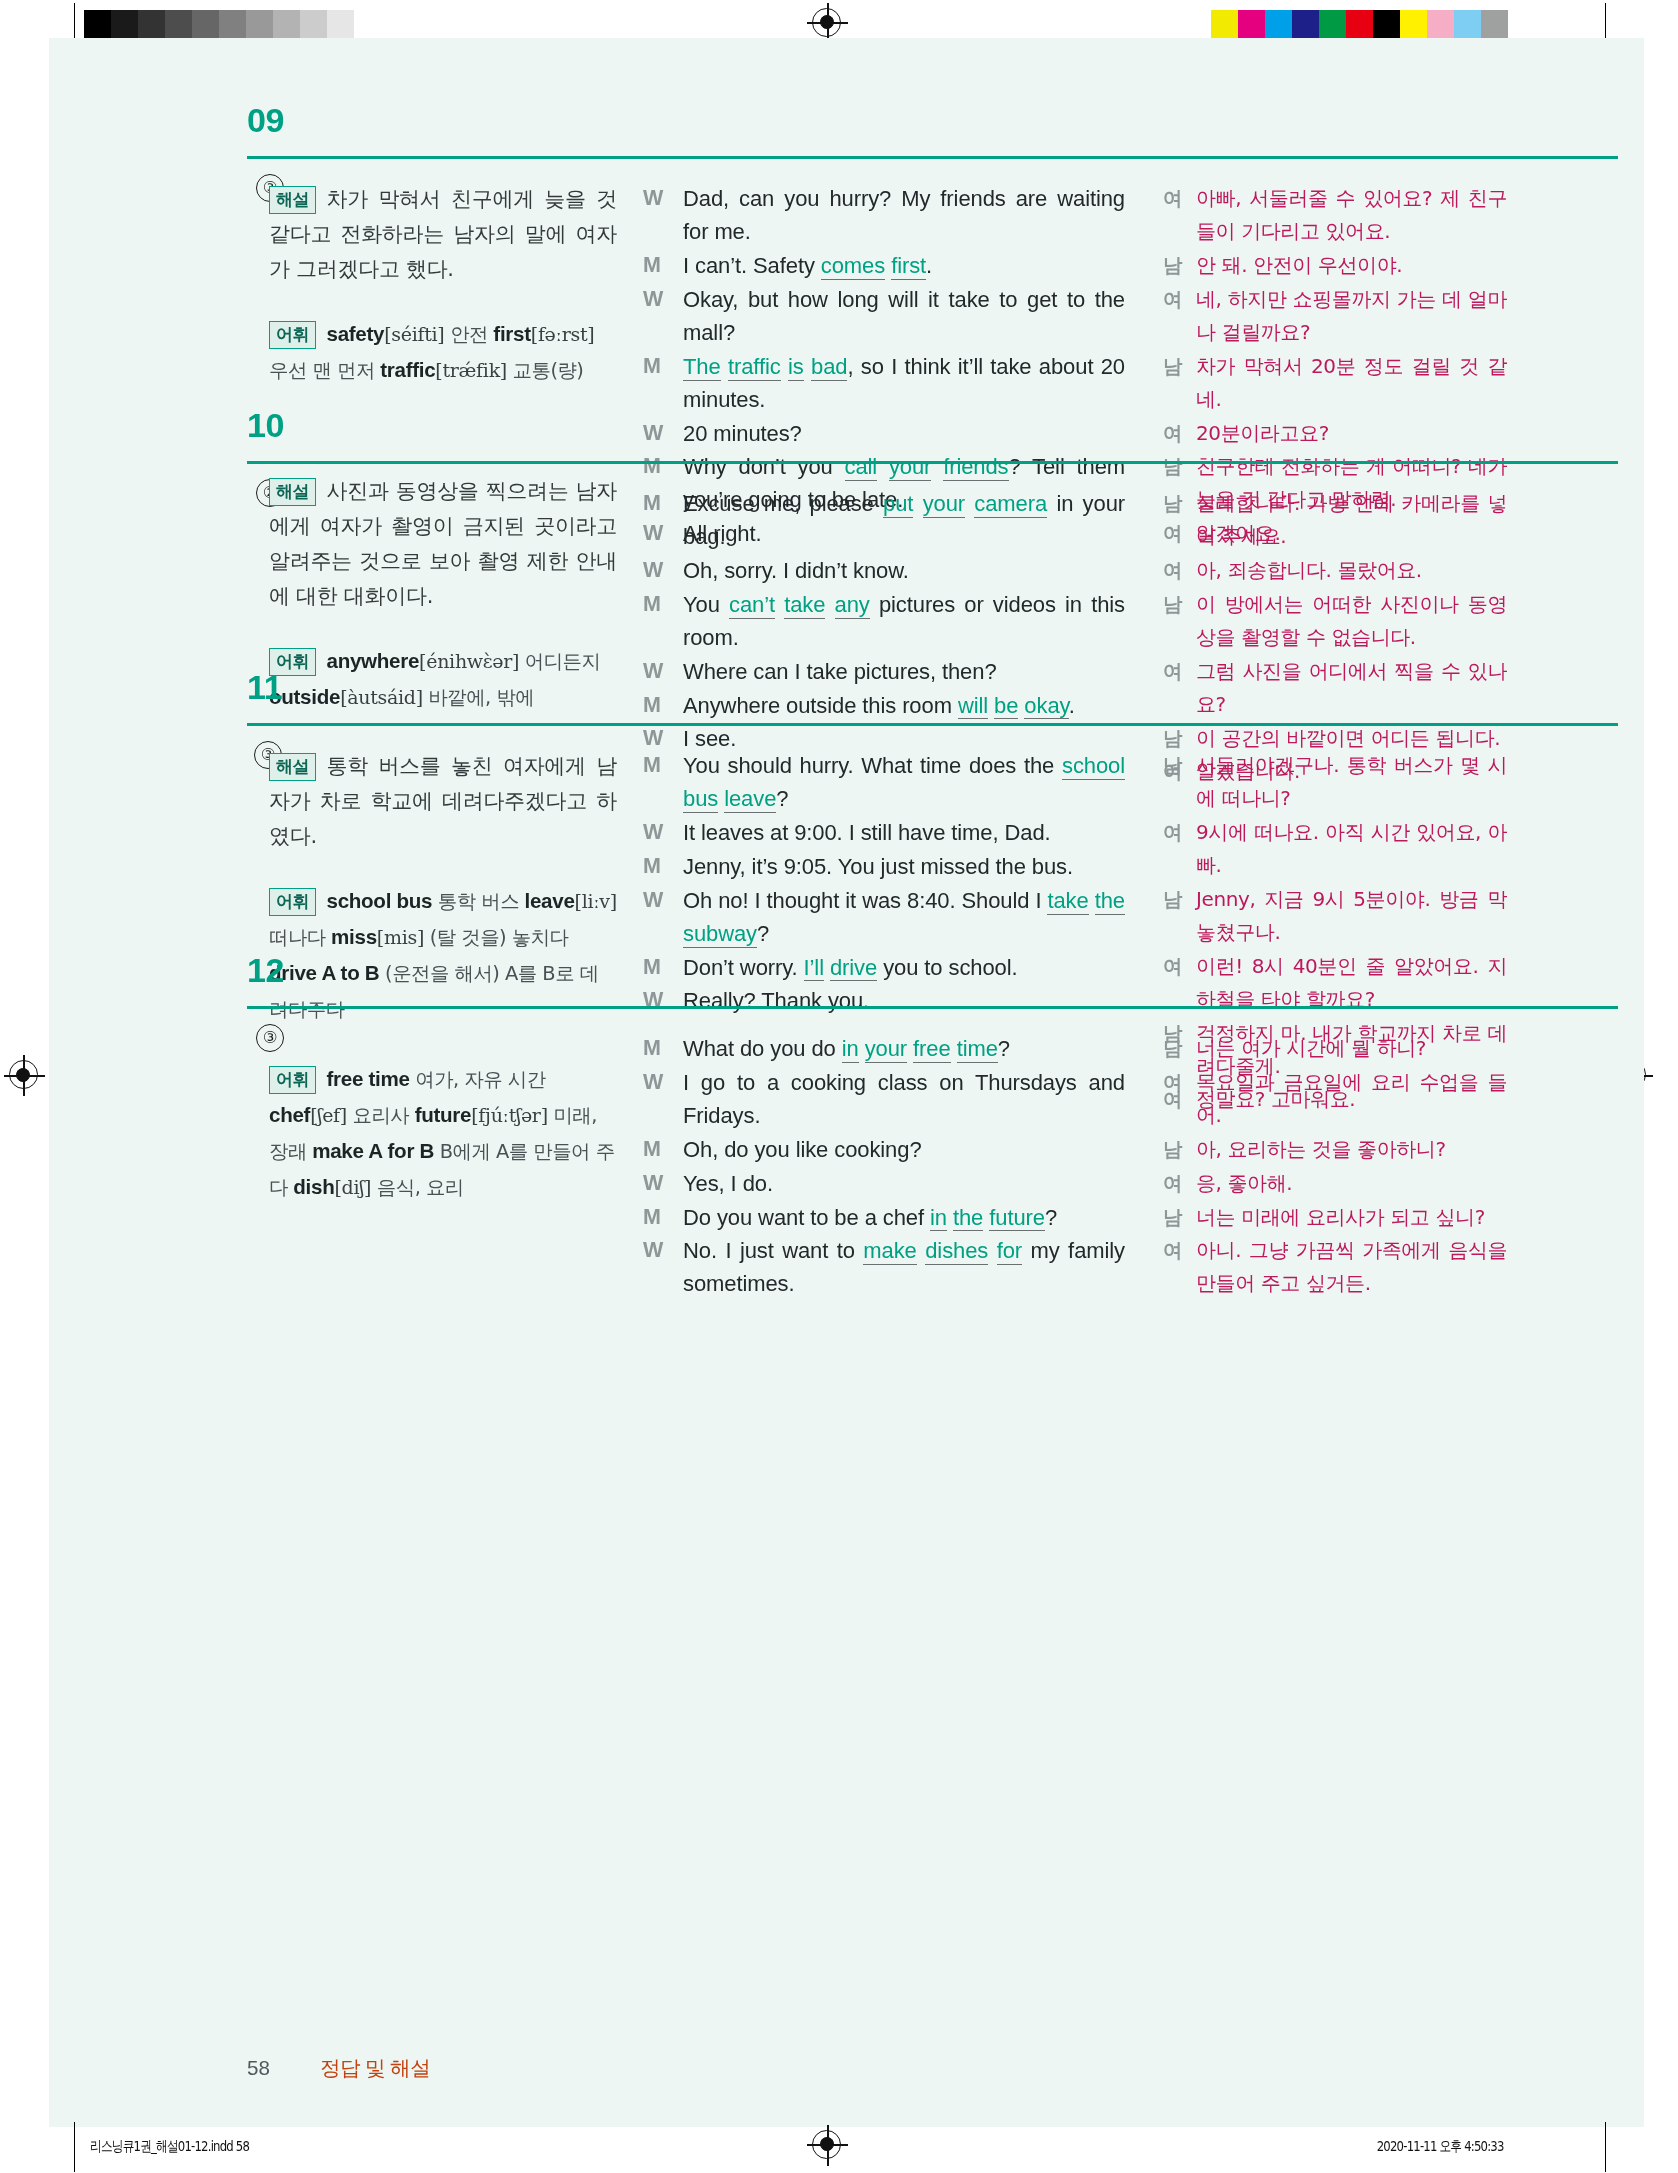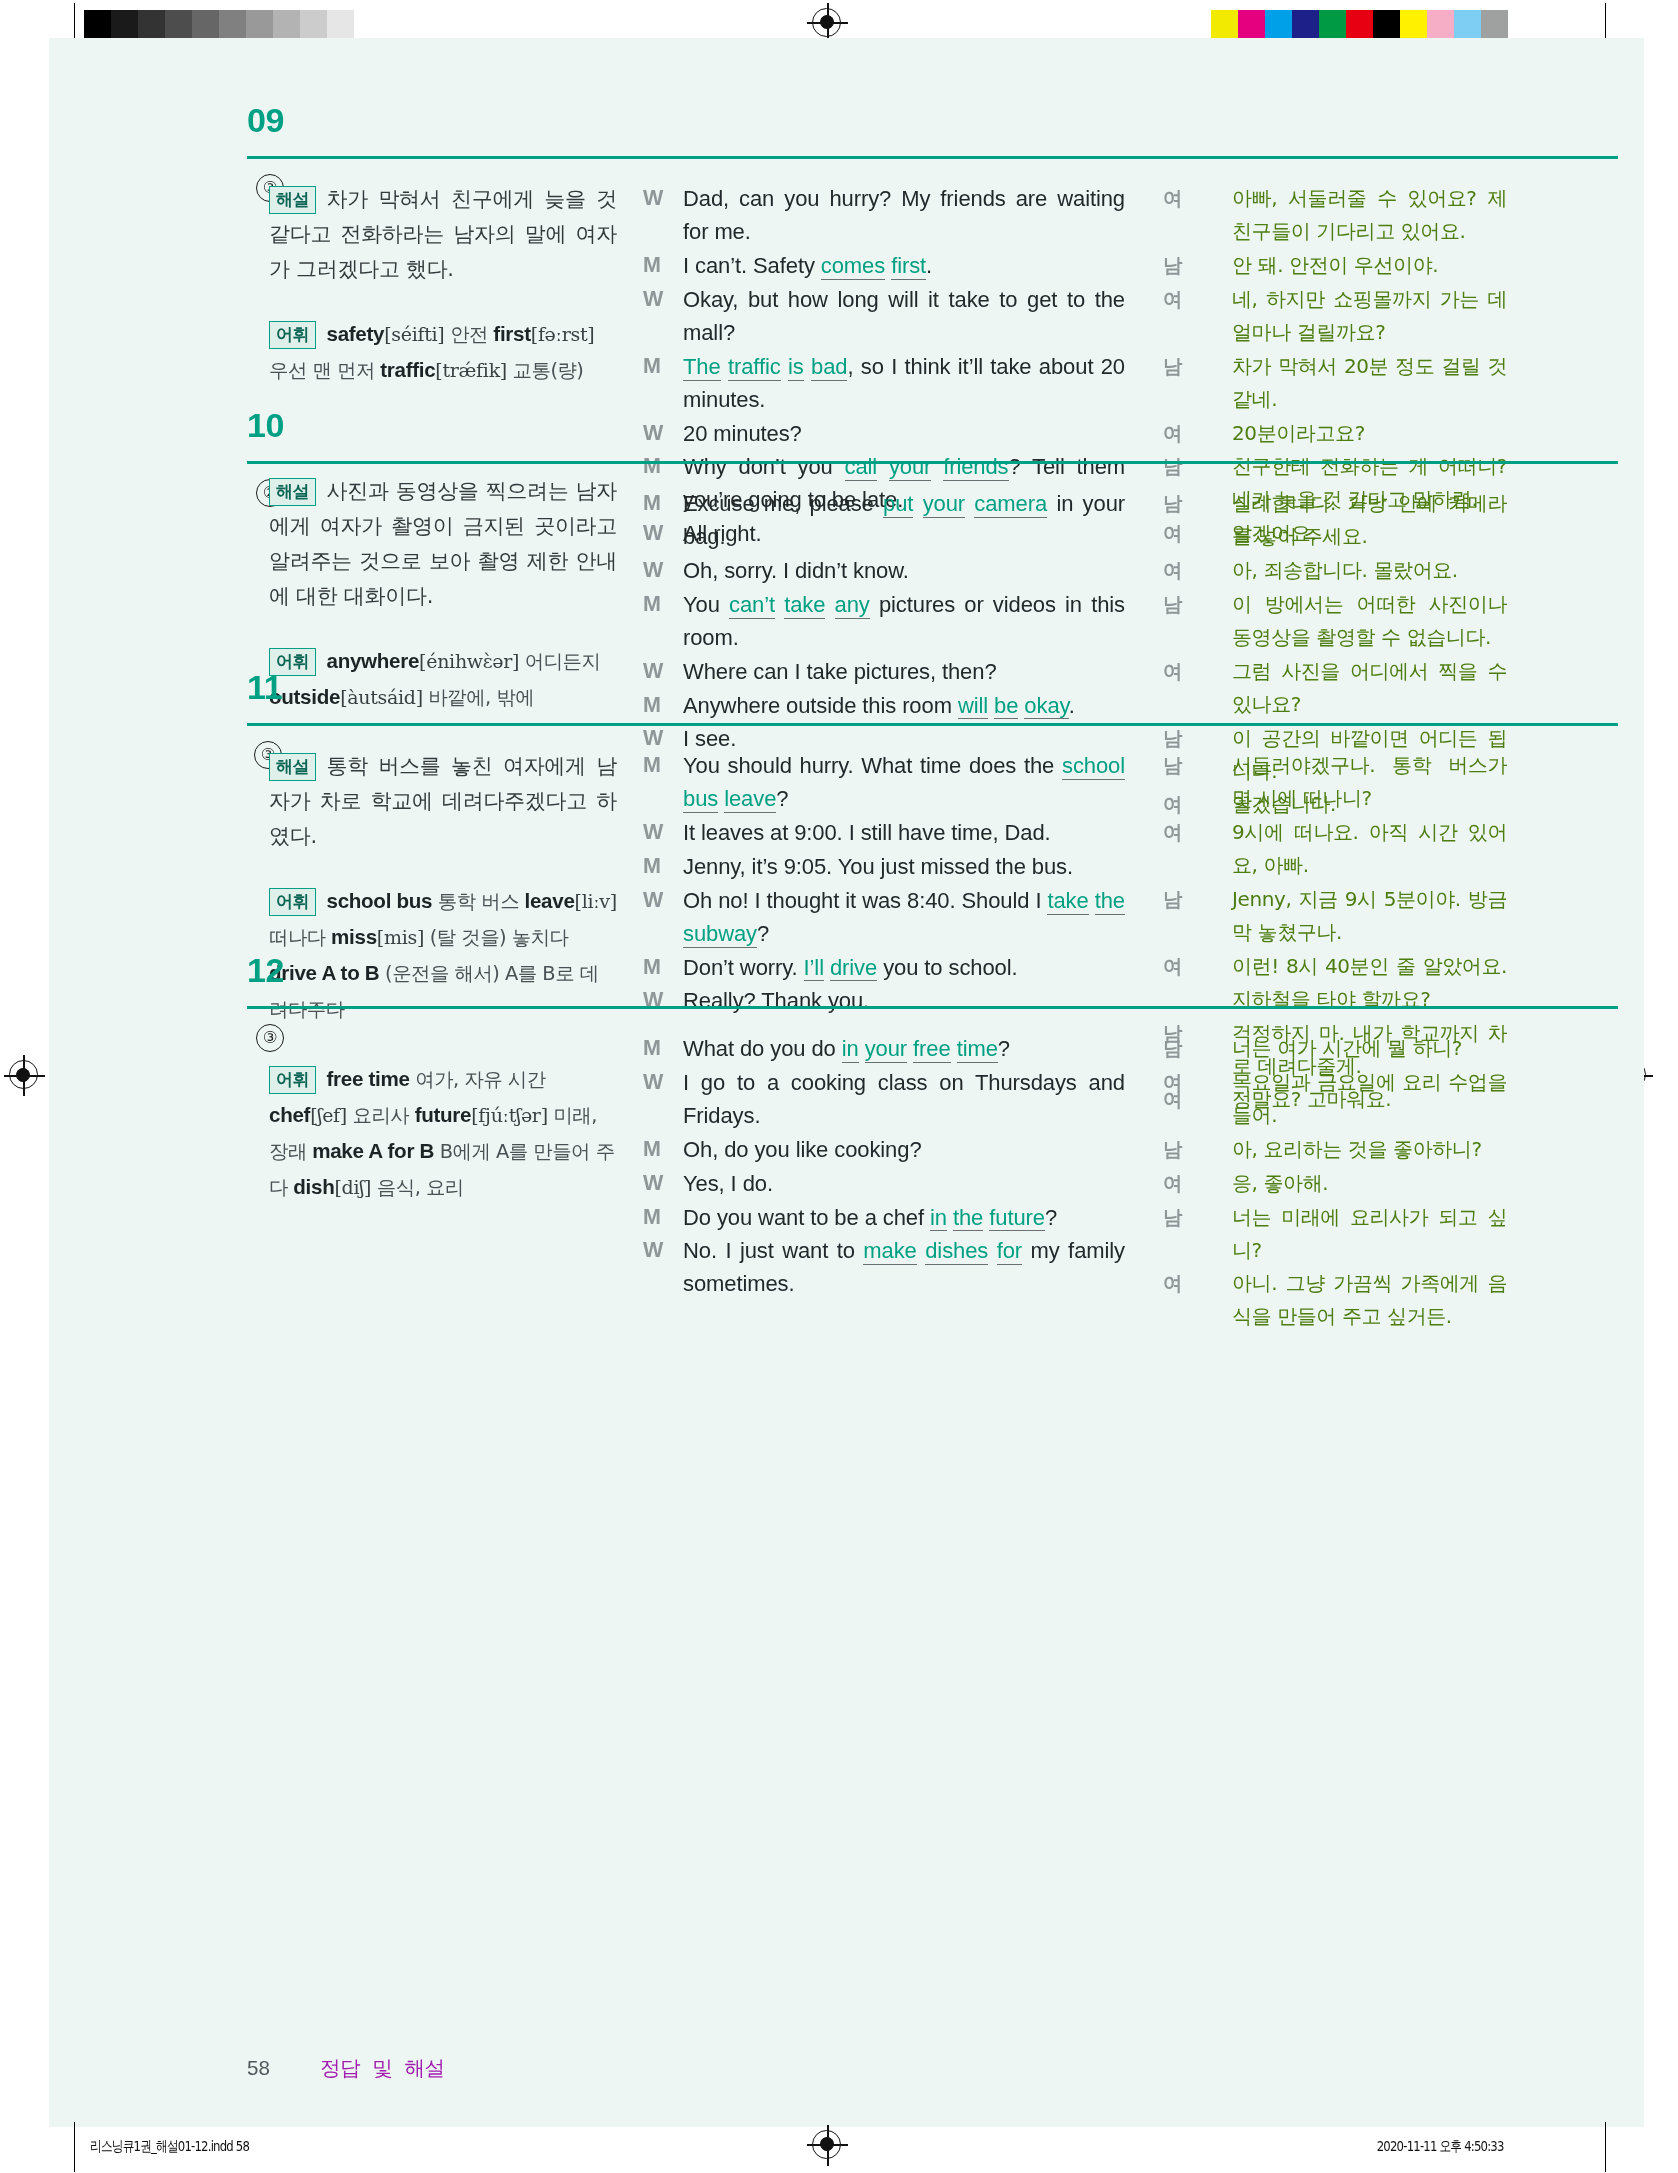--- a/index.html
+++ b/index.html
@@ -91,31 +91,30 @@
   .en .hl{color:#00a083;border-bottom:1.4px solid #6a6f72;padding-bottom:0.9px;}
 
   
   .col-right{position:absolute;left:1114px;width:344px;}
   .kline{display:flex;margin-bottom:0.9px;}
   .kspk{
     width:33px;flex:0 0 33px;font-weight:bold;font-size:19.4px;color:#8e9698;
     line-height:33px;font-family:"DejaVu Sans","Liberation Sans",sans-serif;
   }
   .kr-txt{
-    flex:1;font-size:20px;line-height:33px;color:#4d7c0f;
+    flex:1;font-size:20px;line-height:33px;color:#be185d;
     text-align:justify;letter-spacing:-0.4px;
     font-family:"DejaVu Sans","Liberation Sans",sans-serif;
-    margin-left:36px;
   }
 
   
   #page-footer{position:absolute;left:198px;top:2016px;display:flex;align-items:baseline;gap:50px;}
   #page-footer .pg{font-size:20.6px;color:#52585b;font-family:"Liberation Sans",sans-serif;}
-  #page-footer .lbl{font-size:20.6px;color:#a21caf;letter-spacing:-0.4px;
-    font-family:Liberation Mono, monospace;}
+  #page-footer .lbl{font-size:20.6px;color:#c2410c;letter-spacing:-0.4px;
+    font-family:Liberation Serif, serif;}
 
   
   #slug{position:absolute;left:0;top:2122px;width:1578px;height:52px;}
   #slug .vline-l{position:absolute;left:74px;top:0px;width:0.9px;height:50px;background:#000;}
   #slug .vline-r{position:absolute;left:1605px;top:0px;width:0.9px;height:50px;background:#000;}
   #slug .file{
     position:absolute;left:90px;top:14.6px;font-size:14.6px;color:#111;
     font-family:"DejaVu Sans","Liberation Sans",sans-serif;letter-spacing:-1px;
     transform:scaleX(0.8);transform-origin:left center;white-space:nowrap;
   }

